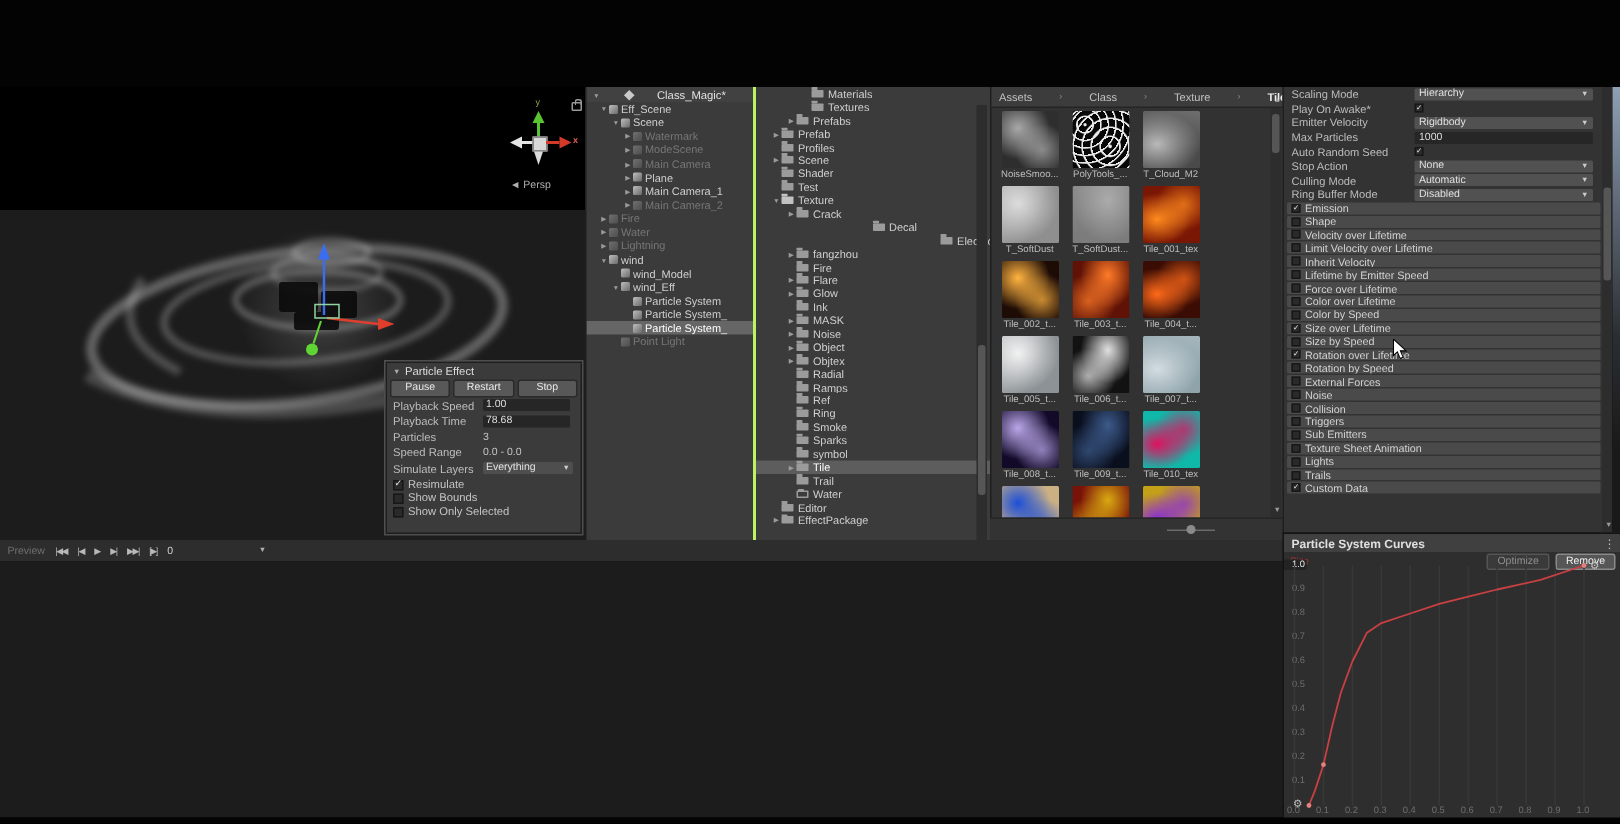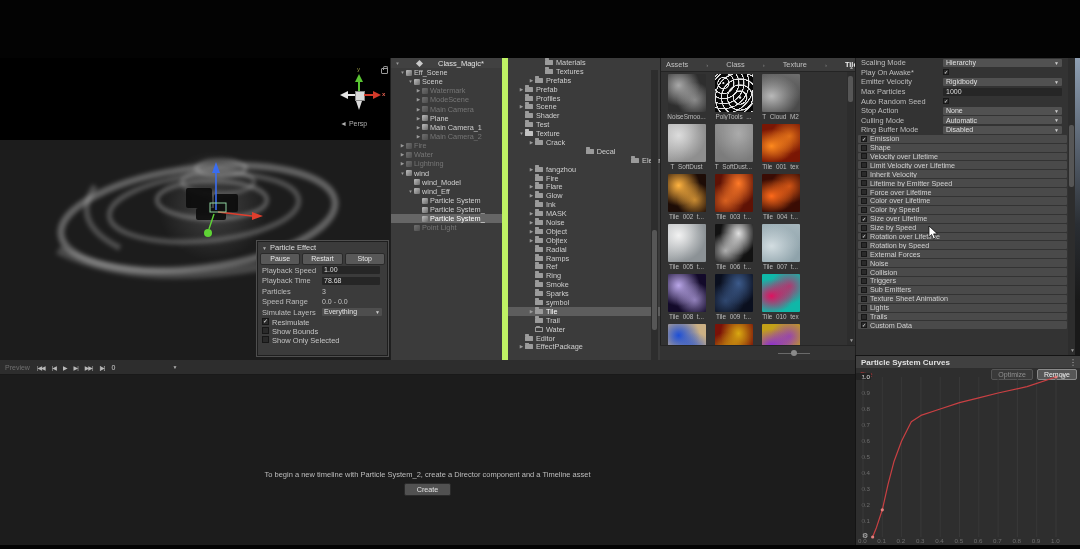--- a/index.html
+++ b/index.html
@@ -31,38 +31,38 @@
   
   #particle-panel{position:absolute;left:257px;top:183px;width:129px;height:113px;background:#3b3b3b;border:1px solid #1e1e1e;outline:1px solid #4e4e4e;font-size:7.5px;}
   .pp-title{height:11px;display:flex;align-items:center;gap:3px;padding-left:4px;color:#dedede;}
   .pp-buttons{display:flex;gap:2px;padding:0 2px;}
   .pp-btn{flex:1;height:10px;line-height:10px;text-align:center;background:#585858;border:1px solid #2a2a2a;border-radius:2px;color:#e8e8e8;font-size:7px;}
   .pp-row{height:10.5px;display:flex;align-items:center;padding-left:4px;color:#bdbdbd;}
   .pp-label{width:60px;flex:0 0 60px;white-space:nowrap;overflow:hidden;}
   .pp-input{width:54px;height:8px;line-height:8px;background:#262626;border-radius:1px;padding:0 2px;color:#ddd;font-size:7px;}
   .pp-static{color:#c4c4c4;font-size:7px;}
   .pp-drop{width:56px;height:8px;line-height:8px;background:#4e4e4e;border-radius:1px;padding:0 2px;color:#e2e2e2;font-size:7px;display:flex;justify-content:space-between;align-items:center;}
-  .pp-check-row{height:9px;display:flex;align-items:flex-start;gap:3px;padding-left:4px;color:#c4c4c4;}
+  .pp-check-row{height:9px;display:flex;align-items:flex-end;gap:3px;padding-left:4px;color:#c4c4c4;}
   .checkbox{width:7px;height:7px;box-sizing:border-box;background:#2a2a2a;border:1px solid #171717;color:#efefef;font-size:6px;line-height:5px;text-align:center;}
   .checkbox.small{width:6px;height:6px;font-size:5px;line-height:4px;}
   .tri-collapse{font-size:5px;color:#aaa;}
   .caret{font-size:5px;color:#ccc;}
   
   #hierarchy{left:390px;top:58px;width:112px;height:302px;background:#3b3b3b;border-left:1px solid #1f1f1f;overflow:hidden;}
   .h-header{height:10px;background:#414141;display:flex;align-items:center;gap:16px;padding-left:3px;font-size:7.5px;color:#e2e2e2;}
   .h-header .kebab{margin-left:auto;margin-right:3px;color:#aaa;font-size:7px;}
   .diamond{width:5px;height:5px;background:#c9c9c9;transform:rotate(45deg);flex:0 0 5px;}
   .tree-row{height:9.15px;display:flex;align-items:center;font-size:7.3px;white-space:nowrap;overflow:hidden;color:#cfcfcf;}
   .tree-row.selected{background:#666666;color:#fff;}
   .tree-row.dim{color:#767676;}
   .tree-row.dim .cube{opacity:.4;}
   .arrow{width:7px;flex:0 0 7px;font-size:4.5px;color:#9a9a9a;text-align:center;}
   .cube{width:6px;height:6px;flex:0 0 6px;background:linear-gradient(135deg,#bfbfbf,#6a6a6a);border-radius:1px;margin-right:2px;}
   
-  #folders{left:502px;top:58px;width:158px;height:334px;background:#3b3b3b;border-left:6px solid #bef264;overflow:hidden;}
+  #folders{left:502px;top:58px;width:158px;height:334px;background:#3b3b3b;border-left:2px solid #bef264;overflow:hidden;}
   .folder-row{height:8.9px;display:flex;align-items:center;font-size:7.3px;white-space:nowrap;overflow:hidden;color:#cfcfcf;}
   .folder-row.selected{background:#5d5d5d;color:#fff;}
   .folder-ico{width:8px;height:5px;flex:0 0 8px;background:#9b9b9b;position:relative;margin-right:3px;border-radius:.5px;}
   .folder-ico::before{content:"";position:absolute;top:-2px;left:0;width:4px;height:2px;background:#9b9b9b;border-radius:.5px;}
   .folder-ico.open{background:#c2c2c2;}
   .folder-ico.open::before{background:#c2c2c2;}
   .folder-ico.empty{background:transparent;border:1px solid #9b9b9b;box-sizing:border-box;}
   .folder-ico.empty::before{background:#9b9b9b;}
   #folders-scroll{left:651px;top:70px;width:7px;height:290px;background:#2d2d2d;}
   #folders-thumb{left:652px;top:230px;width:5px;height:100px;background:#565656;border-radius:2px;}
@@ -837,20 +837,16 @@
           <span class="tb-btn">|◀◀</span>
           <span class="tb-btn">|◀</span>
           <span class="tb-btn">▶</span>
           <span class="tb-btn">▶|</span>
           <span class="tb-btn">▶▶|</span>
           <span class="tb-btn">[▶]</span>
         </span>
       <span id="frame-field">0</span>
       <span id="tl-caret">▼</span>
     </div>
-    <div id="tl-message">
-      <div>To begin a new timeline with Particle System_2, create a Director component and a Timeline asset</div>
-      <span id="create-btn">Create</span>
-    </div>
   </div>
 
   <div class="abs" id="bottom-strip"></div>
 </div>
 
 </body></html>

